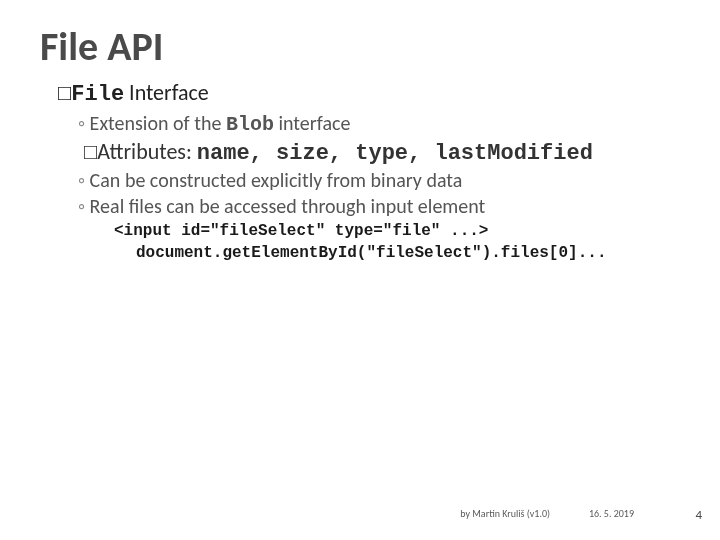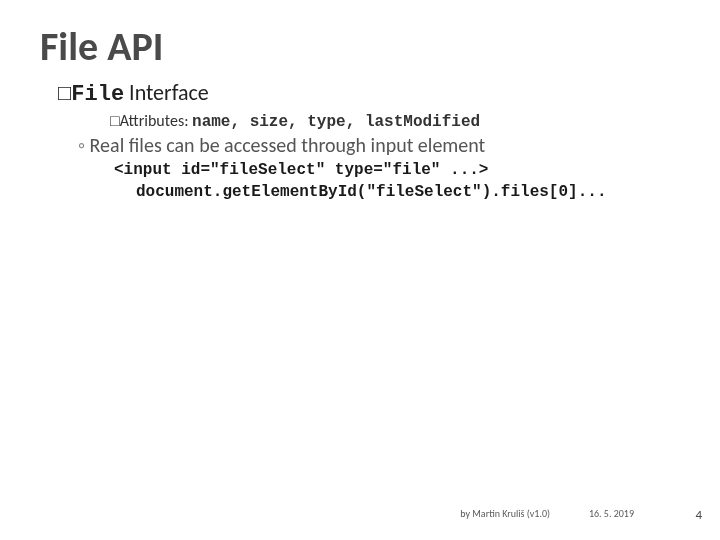--- a/index.html
+++ b/index.html
@@ -38,22 +38,22 @@
   .l2 {
     font-size: 20px;
     margin: 2px 0 2px 38px;
     color: #555;
   }
   .l2::before {
     content: "◦ ";
     color: #888;
   }
   .l3 {
-    font-size: 16px;
-    margin: 2px 0 2px 70px;
+    font-size: 22px;
+    margin: 2px 0 2px 44px;
     color: #333;
   }
   .l3.box-line::before {
     content: "";
   }
   .code-block {
     font-family: "Courier New", Courier, monospace;
     font-weight: 700;
     font-size: 16px;
     margin: 4px 0 2px 74px;
@@ -91,25 +91,29 @@
 <body>
 
 <div class="slide">
 
   <h1 class="title">File API</h1>
 
   <div class="l1">
     <span class="sq">□</span><span class="mono">File</span><span> Interface</span>
   </div>
 
+  <div class="l2">
+    <span>Extension of the </span><span class="mono">Blob</span><span> interface</span>
+  </div>
 
   <div class="l3 box-line">
     <span class="sq">□</span><span>Attributes: </span><span class="mono">name, size, type, lastModified</span>
   </div>
 
+  <div class="l2">Can be constructed explicitly from binary data</div>
 
   <div class="l2">Real files can be accessed through input element</div>
 
   <div class="code-block">&lt;input id="fileSelect" type="file" ...&gt;</div>
 
 
   <div class="code-block deeper">document.getElementById("fileSelect").files[0]...</div>
 
 
 

